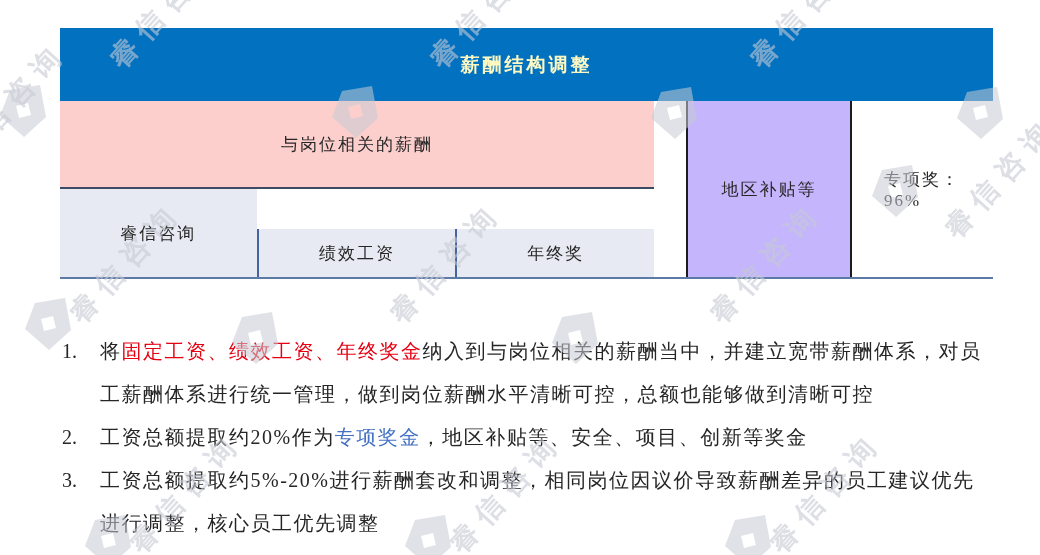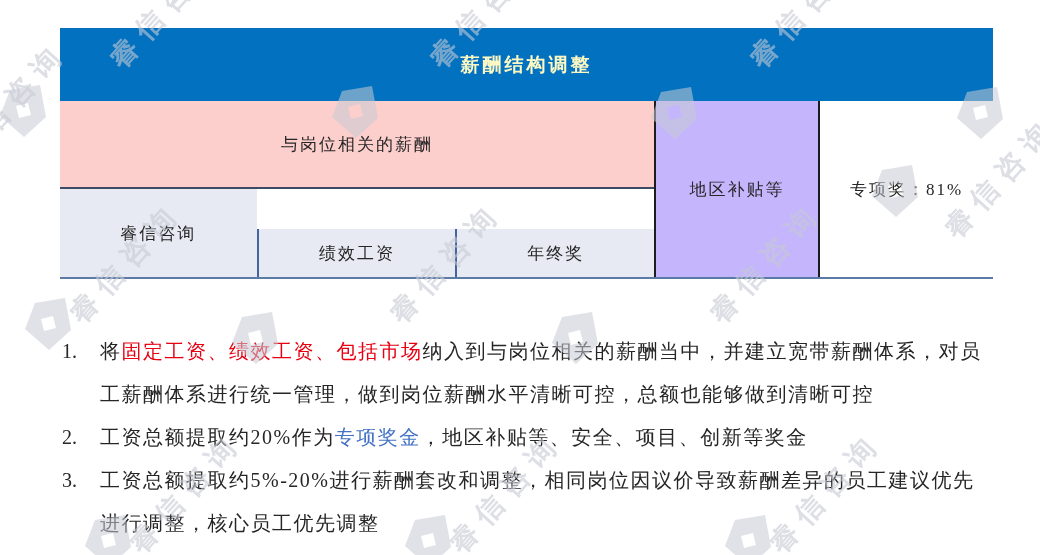--- a/index.html
+++ b/index.html
@@ -13,21 +13,21 @@
     overflow:hidden; font-family:"Liberation Serif","DejaVu Serif",serif;
     color:var(--text);
   }
   
   .tbl{position:absolute; left:60px; top:28px; width:933px;}
   .tbl-header{
     height:73px; background:var(--header-bg); color:#fef9c3;
     display:flex; align-items:center; justify-content:center;
     font-size:19px; font-weight:bold; letter-spacing:3px;
   }
-  .tbl-body{display:flex; height:176px; border-bottom:2px solid var(--bottom-border); box-sizing:content-box;}
+  .tbl-body{display:flex; height:176px; border-bottom:2px solid var(--bottom-border); box-sizing:content-box;gap:32px;}
   .col-left{width:594px; display:flex; flex-direction:column;}
   .pink-cell{
     height:88px; background:var(--pink-bg);
     display:flex; align-items:center; justify-content:center;
     font-size:17px; letter-spacing:2px; border-bottom:2px solid #3d4a63; box-sizing:border-box;
   }
   .components{display:flex; flex:1;}
   .comp-cell{
     flex:1; background:var(--comp-bg);
     display:flex; align-items:center; justify-content:center;
@@ -78,28 +78,28 @@
     <div class="tbl-body">
       <div class="col-left">
         <div class="pink-cell">与岗位相关的薪酬</div>
         <div class="components">
           <div class="comp-cell">睿信咨询</div>
           <div class="comp-cell">绩效工资</div>
           <div class="comp-cell">年终奖</div>
         </div>
       </div>
       <div class="subsidy-cell">地区补贴等</div>
-      <div class="award-cell">专项奖：81%</div>
+      <div class="award-cell">专项奖：96%</div>
     </div>
   </div>
 
   <ol class="notes">
       <li class="note">
         <span class="note-num">1.</span>
-        <div class="note-text"><span class="seg-black">将</span><span class="seg-red">固定工资、绩效工资、包括市场</span><span class="seg-black">纳入到与岗位相关的薪酬当中，并建立宽带薪酬体系，对员工薪酬体系进行统一管理，做到岗位薪酬水平清晰可控，总额也能够做到清晰可控</span></div>
+        <div class="note-text"><span class="seg-black">将</span><span class="seg-red">固定工资、绩效工资、年终奖金</span><span class="seg-black">纳入到与岗位相关的薪酬当中，并建立宽带薪酬体系，对员工薪酬体系进行统一管理，做到岗位薪酬水平清晰可控，总额也能够做到清晰可控</span></div>
       </li>
       <li class="note">
         <span class="note-num">2.</span>
         <div class="note-text"><span class="seg-black">工资总额提取约20%作为</span><span class="seg-blue">专项奖金</span><span class="seg-black">，地区补贴等、安全、项目、创新等奖金</span></div>
       </li>
       <li class="note">
         <span class="note-num">3.</span>
         <div class="note-text"><span class="seg-black">工资总额提取约5%-20%进行薪酬套改和调整，相同岗位因议价导致薪酬差异的员工建议优先进行调整，核心员工优先调整</span></div>
       </li>
     </ol>

